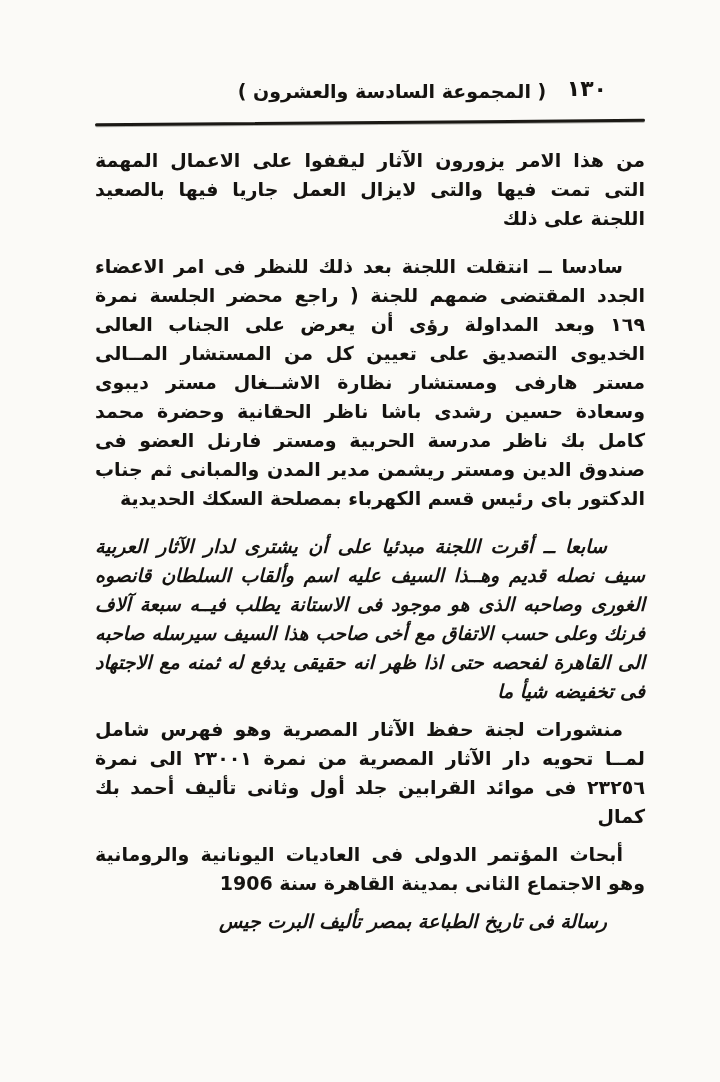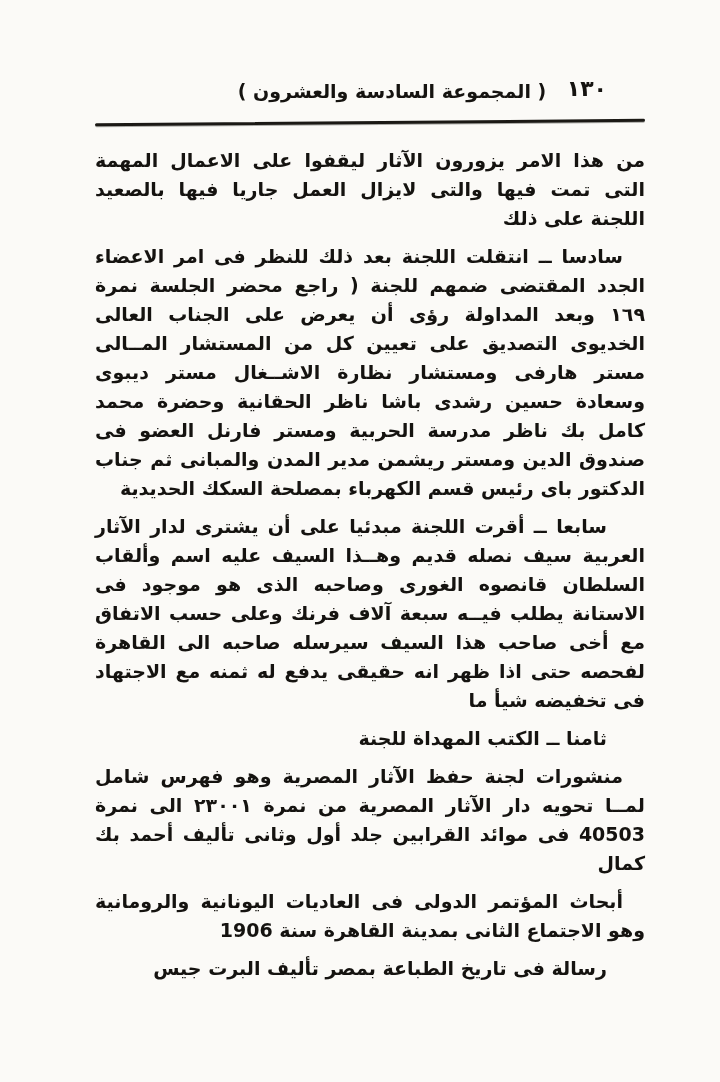--- a/index.html
+++ b/index.html
@@ -54,46 +54,45 @@
     margin-top: 22px;
     font-size: 19px;
     font-weight: bold;
     line-height: 29px;
     text-align: justify;
     text-justify: inter-word;
   }
   .body p {
     margin: 0 0 9px 0;
   }
-  .body p.sect { margin-top: 9px; }
+  .body p.sect { margin-top: 19px; }
   .ind-sm { text-indent: 22px; }
-  .ind-md { text-indent: 38px; }
+  .ind-md { text-indent: 38px; font-style: italic; }
 </style>
 </head>
 <body>
 
 <div class="page">
 
   <div class="header">
     <span class="title">( المجموعة السادسة والعشرون )</span>
     <span class="pagenum">١٣٠</span>
   </div>
 
   <div class="rule"></div>
 
   <div class="body">
     <p>من هذا الامر يزورون الآثار ليقفوا على الاعمال المهمة التى تمت فيها والتى لايزال العمل جاريا فيها بالصعيد اللجنة على ذلك</p>
 
     <p class="sect ind-sm">سادسا ــ انتقلت اللجنة بعد ذلك للنظر فى امر الاعضاء الجدد المقتضى ضمهم للجنة ( راجع محضر الجلسة نمرة ١٦٩ وبعد المداولة رؤى أن يعرض على الجناب العالى الخديوى التصديق على تعيين كل من المستشار المــالى مستر هارفى ومستشار نظارة الاشــغال مستر ديبوى وسعادة حسين رشدى باشا ناظر الحقانية وحضرة محمد كامل بك ناظر مدرسة الحربية ومستر فارنل العضو فى صندوق الدين ومستر ريشمن مدير المدن والمبانى ثم جناب الدكتور باى رئيس قسم الكهرباء بمصلحة السكك الحديدية</p>
 
     <p class="sect ind-md">سابعا ــ أقرت اللجنة مبدئيا على أن يشترى لدار الآثار العربية سيف نصله قديم وهــذا السيف عليه اسم وألقاب السلطان قانصوه الغورى وصاحبه الذى هو موجود فى الاستانة يطلب فيــه سبعة آلاف فرنك وعلى حسب الاتفاق مع أخى صاحب هذا السيف سيرسله صاحبه الى القاهرة لفحصه حتى اذا ظهر انه حقيقى يدفع له ثمنه مع الاجتهاد فى تخفيضه شيأ ما</p>
 
-    <p class="sect ind-md">ثامنا ــ الكتب المهداة للجنة</p>
 
-    <p class="ind-sm">منشورات لجنة حفظ الآثار المصرية وهو فهرس شامل لمــا تحويه دار الآثار المصرية من نمرة ٢٣٠٠١ الى نمرة 40503 فى موائد القرابين جلد أول وثانى تأليف أحمد بك كمال</p>
+    <p class="ind-sm">منشورات لجنة حفظ الآثار المصرية وهو فهرس شامل لمــا تحويه دار الآثار المصرية من نمرة ٢٣٠٠١ الى نمرة ٢٣٢٥٦ فى موائد القرابين جلد أول وثانى تأليف أحمد بك كمال</p>
 
 
     <p class="ind-sm">أبحاث المؤتمر الدولى فى العاديات اليونانية والرومانية وهو الاجتماع الثانى بمدينة القاهرة سنة 1906</p>
 
     <p class="ind-md">رسالة فى تاريخ الطباعة بمصر تأليف البرت جيس</p>
   </div>
 
 </div>
 
 </body></html>

